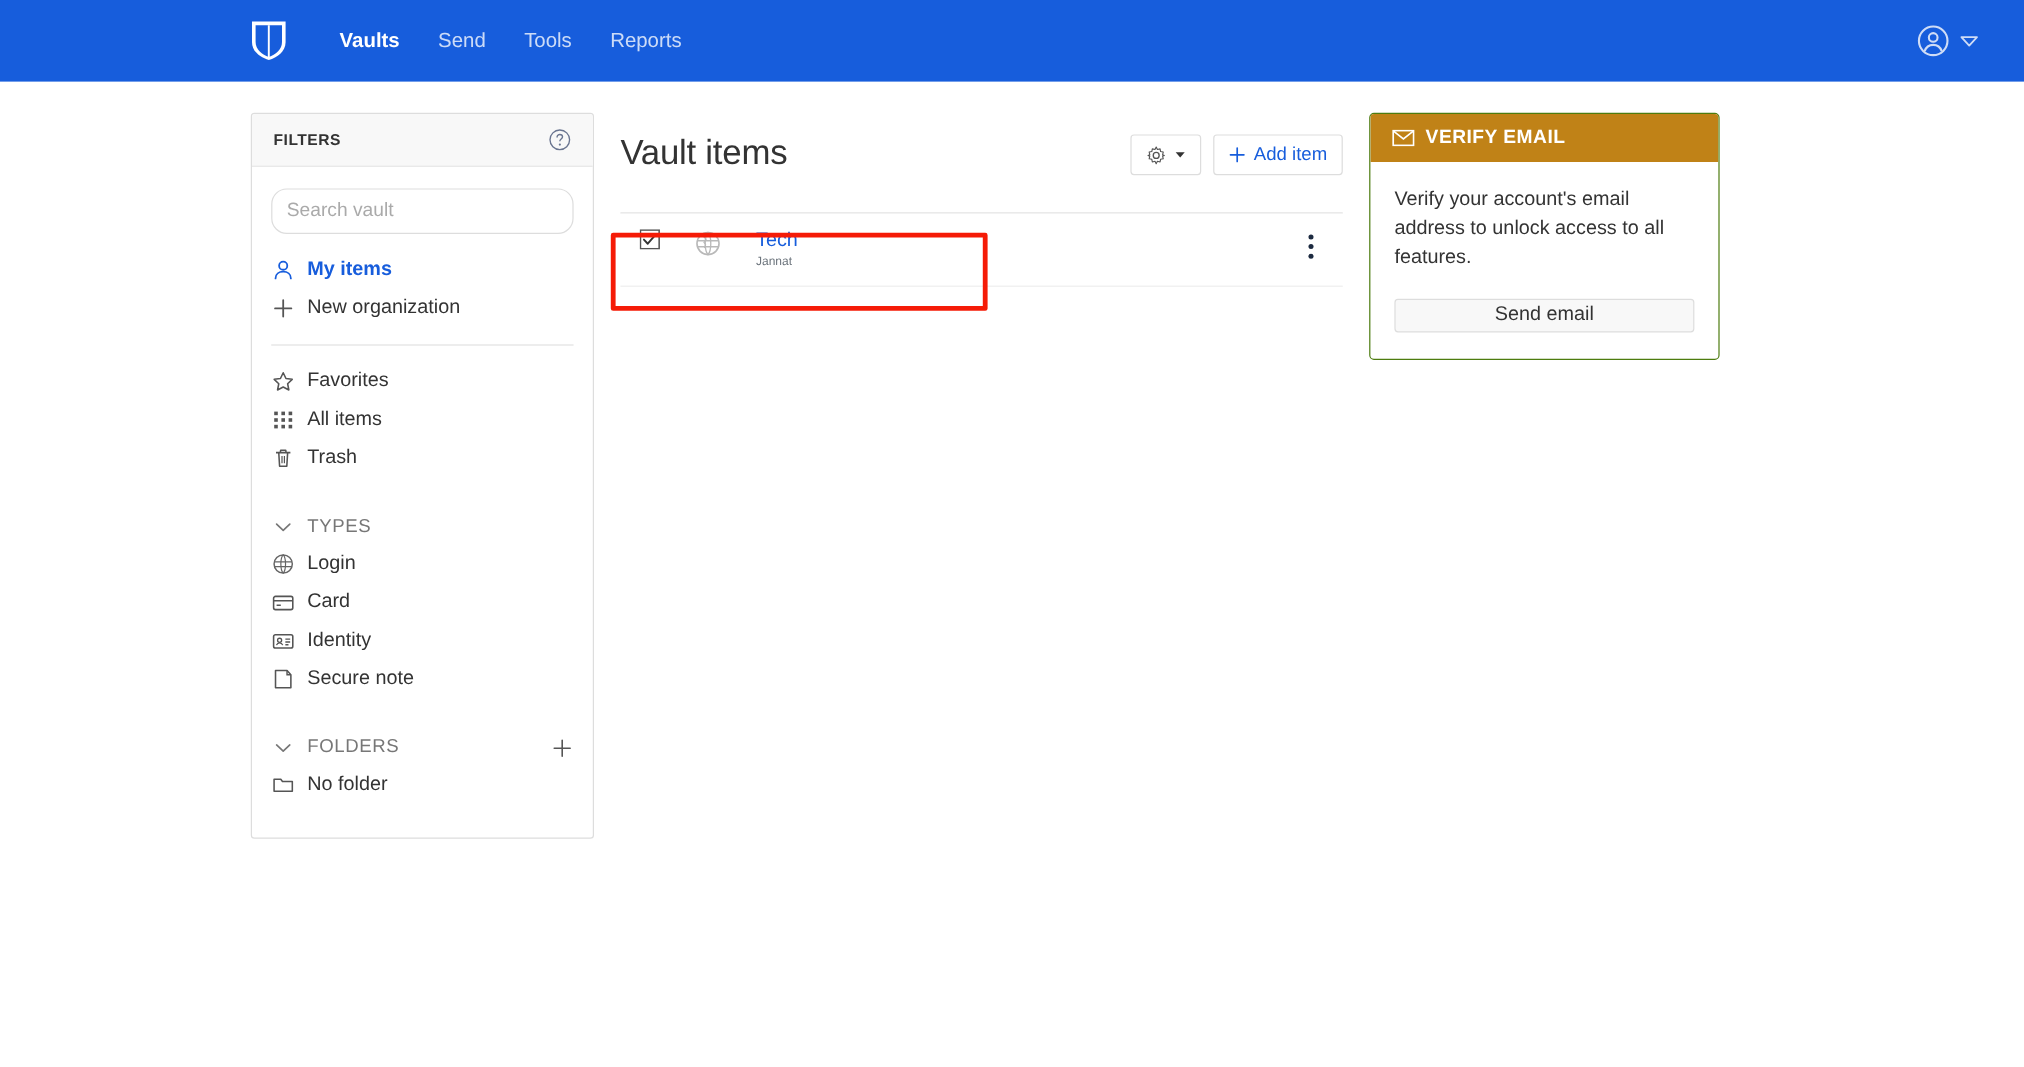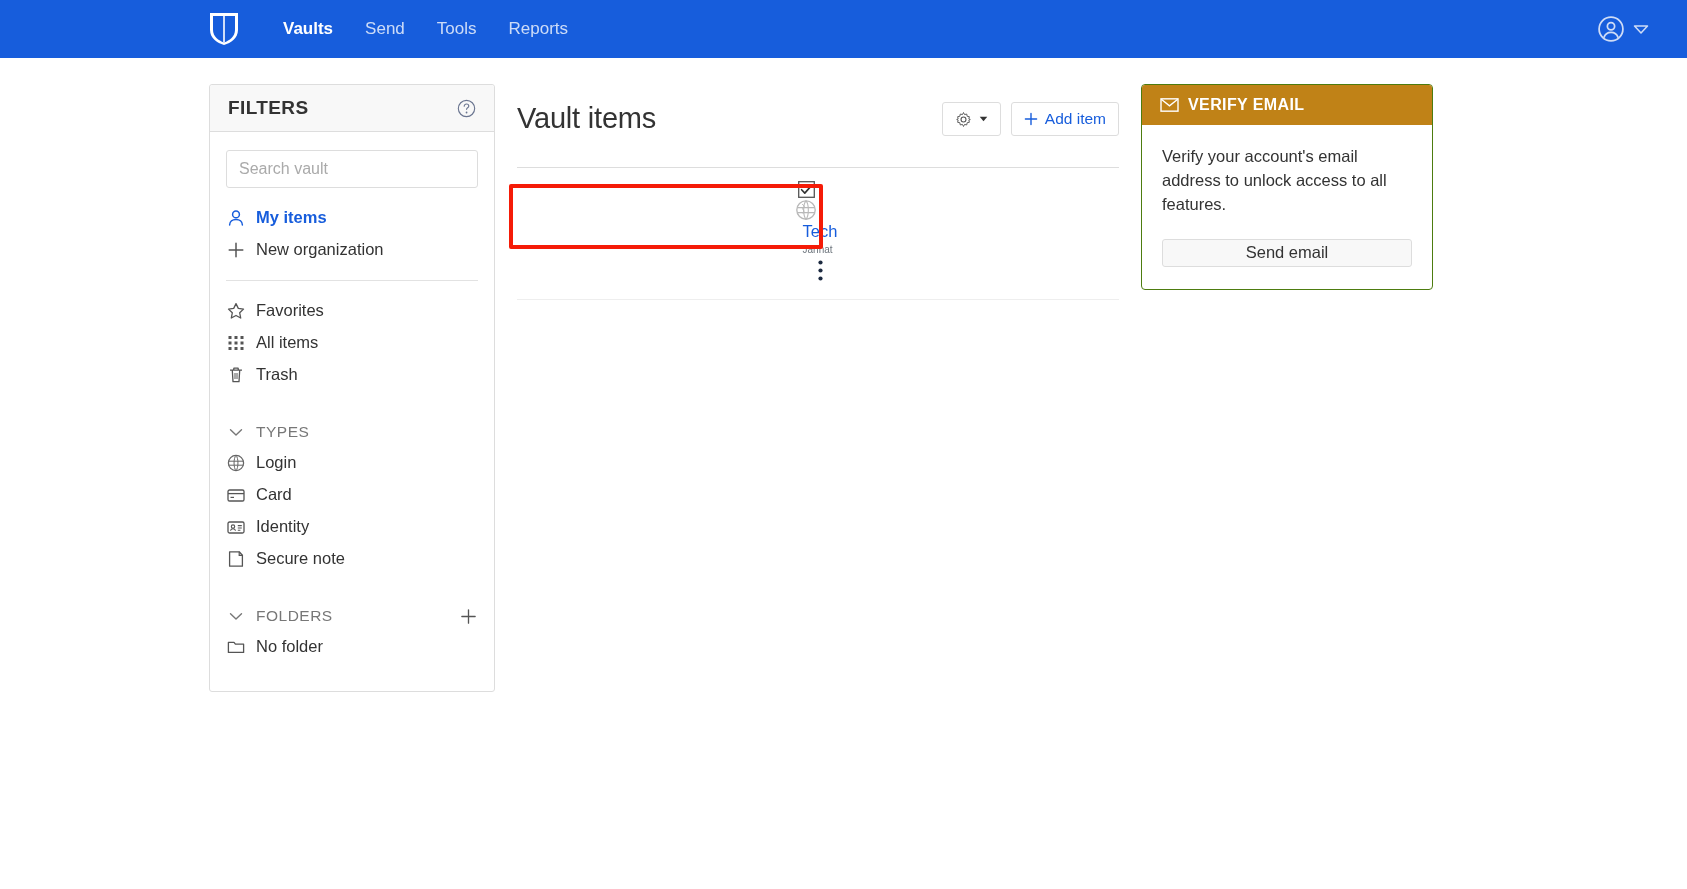--- a/index.html
+++ b/index.html
@@ -6,21 +6,21 @@
   html, body {
     margin: 0; padding: 0;
     width: 1687px; height: 889px;
     background: #ffffff;
     font-family: "Liberation Sans", sans-serif;
     overflow: hidden;
   }
 
   
   .navbar {
-    height: 58px;
+    height: 68px;
     background: #175ddc;
     display: flex;
     align-items: center;
     padding: 0 36px 0 209px;
   }
   .brand-logo { width: 30px; height: 34px; display: block; margin-right: 28px; }
   .nav-links { display: flex; align-items: center; gap: 0; }
   .nav-link {
     color: #ffffff;
     opacity: 0.78;
@@ -60,33 +60,33 @@
   .filters-head {
     background: #f8f8f8;
     border-bottom: 1px solid #dddddd;
     padding: 12px 18px;
     display: flex;
     align-items: center;
     justify-content: space-between;
     border-radius: 3px 3px 0 0;
   }
   .filters-title {
-    font-size: 19px;
+    font-size: 13px;
     font-weight: 700;
     letter-spacing: 0.4px;
     color: #333333;
   }
   .help-icon { width: 19px; height: 19px; display: block; cursor: pointer; }
   .filters-body { padding: 18px 16px 28px 16px; }
 
   .search-input {
     width: 100%;
     height: 38px;
     border: 1px solid #dddddd;
-    border-radius: 3px;
+    border-radius: 13px;
     padding: 0 12px;
     font-size: 16px;
     color: #3b82f6;
     font-family: "Liberation Sans", sans-serif;
     outline: none;
     background: #fff;
   }
   .search-input::placeholder { color: #aaaaaa; }
 
   .filter-group { margin-top: 14px; }
@@ -144,25 +144,23 @@
   }
   .btn .gear { width: 17px; height: 17px; display: block; }
   .btn .mini-caret { width: 9px; height: 6px; display: block; }
   .btn .plus { width: 14px; height: 14px; display: block; }
 
   .table-top-rule { height: 1px; background: #dddddd; }
 
   .item-list { position: relative; }
   .item-row {
     display: flex;
-    align-items: center;
     padding: 13px 12px 13px 16px;
     border-bottom: 1px solid #eeeeee;
     background: #ffffff;
-    flex-direction: column;
   }
   .row-check {
     width: 17px; height: 17px;
     flex: 0 0 17px;
     margin-right: 28px;
     cursor: pointer;
     display: block;
   }
   .row-type-icon { width: 24px; height: 24px; flex: 0 0 24px; margin-right: 28px; display: block; }
   .row-texts { display: flex; flex-direction: column; gap: 1px; min-width: 0; }

